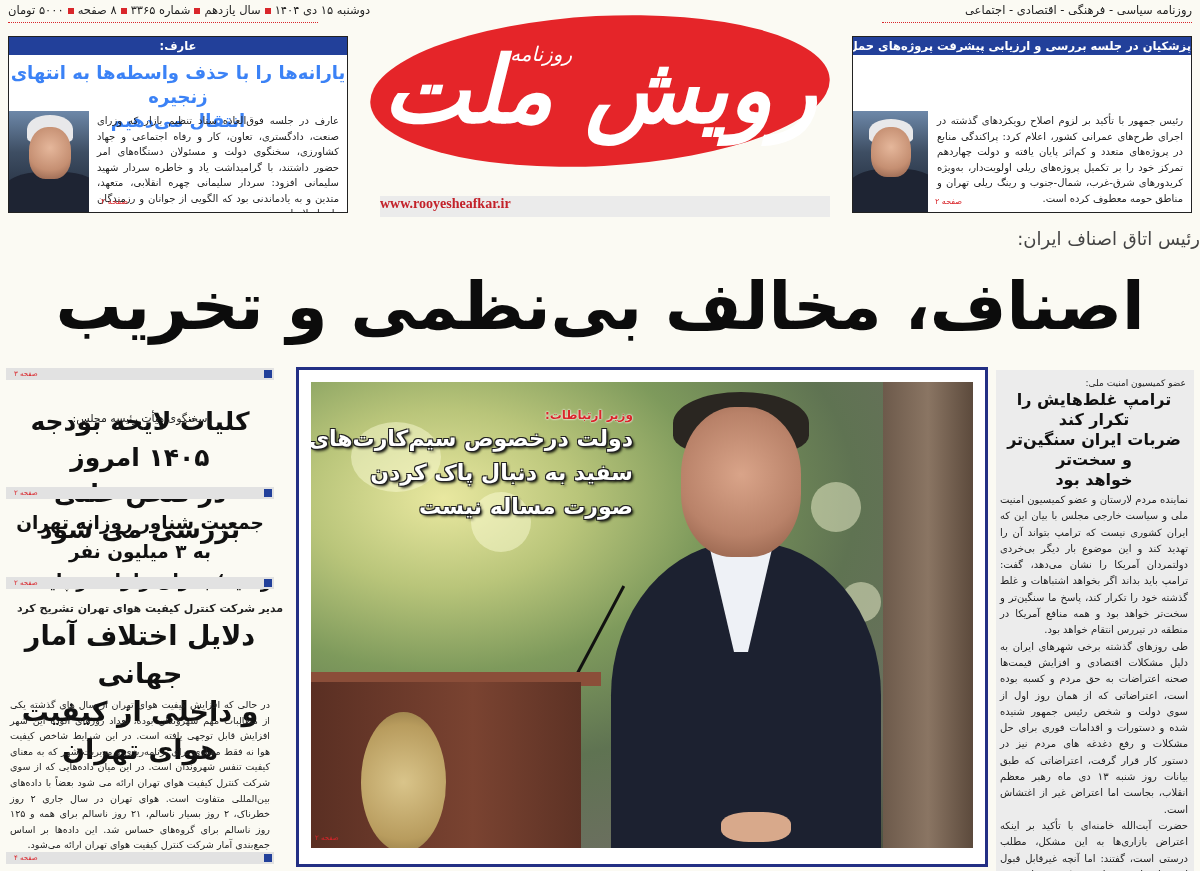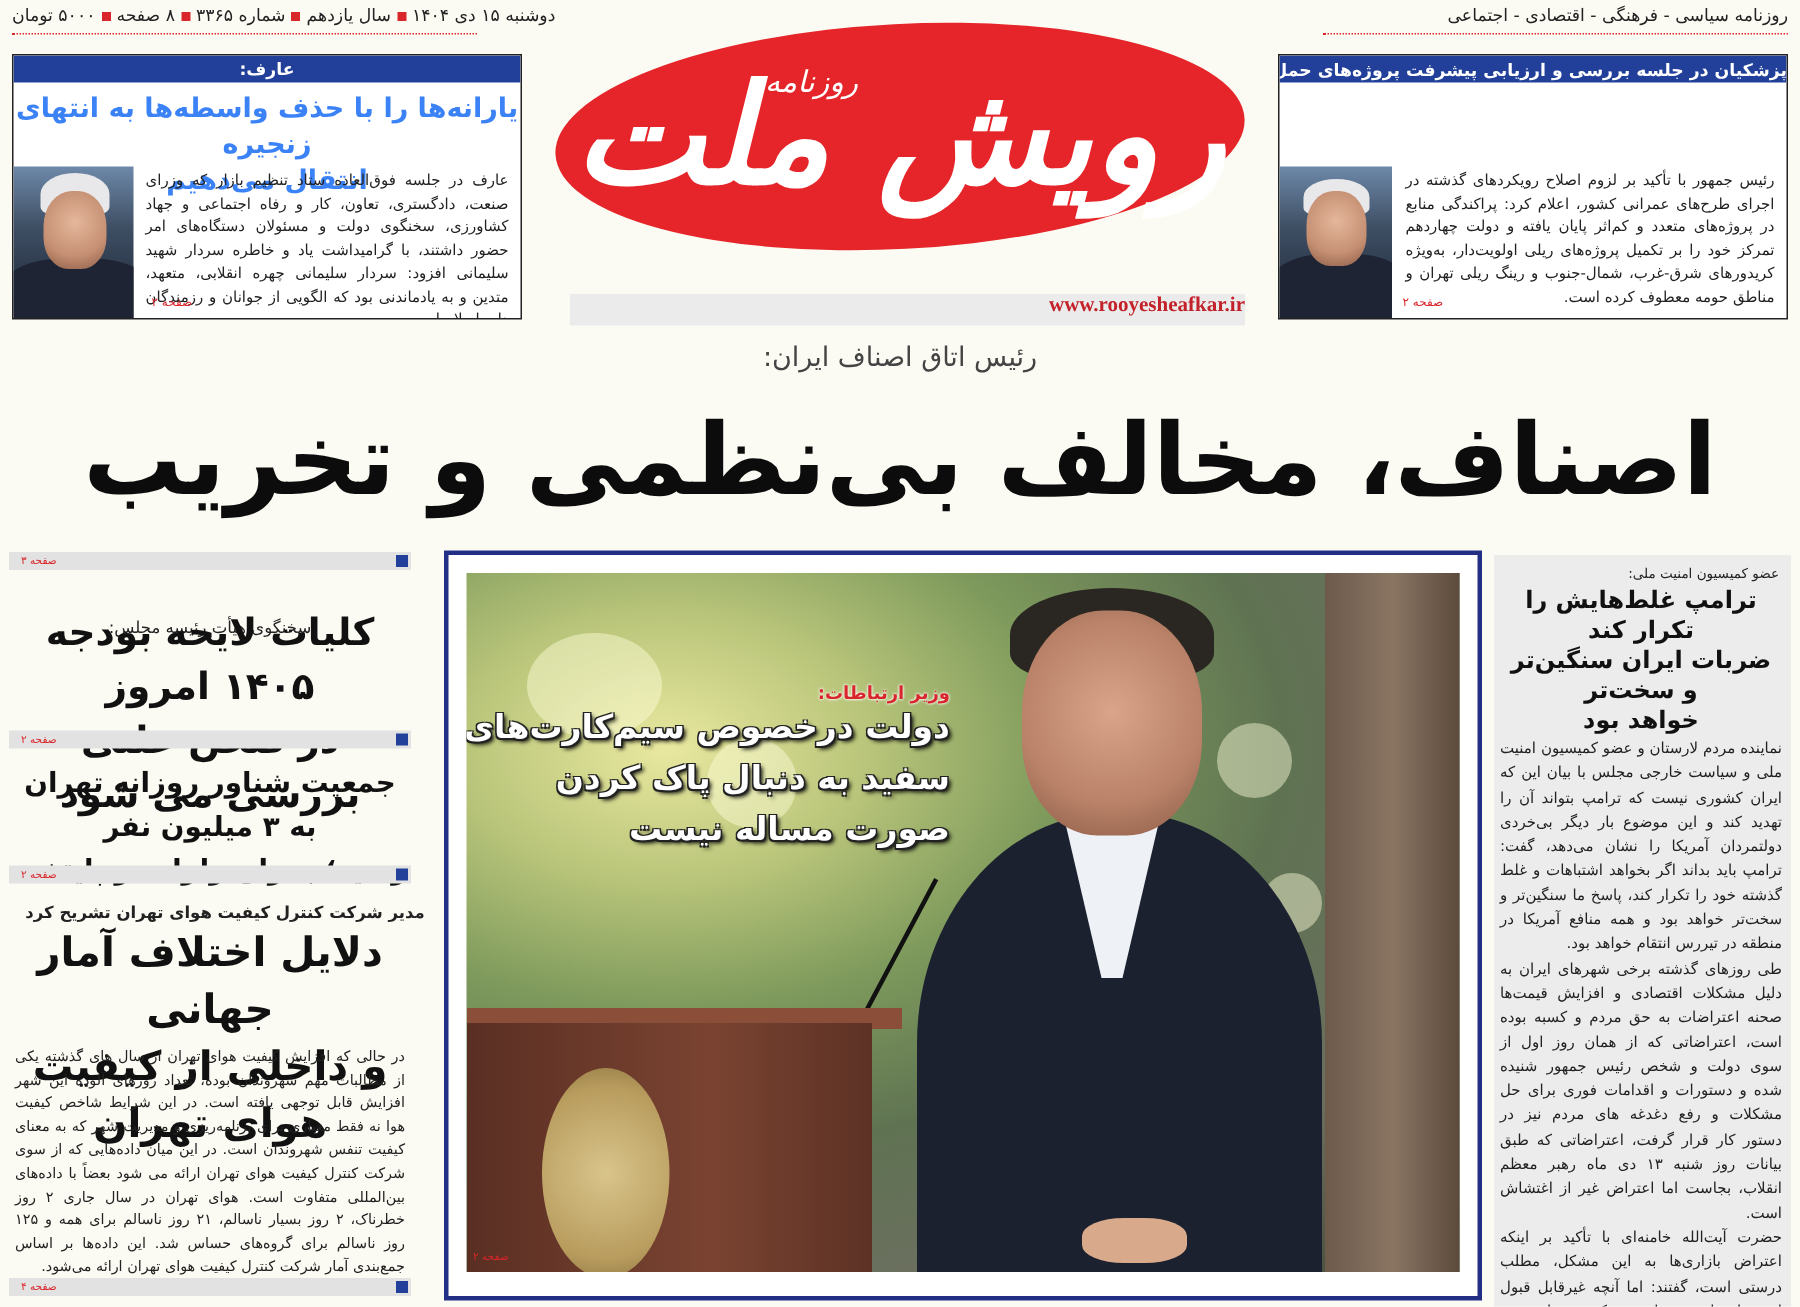--- a/index.html
+++ b/index.html
@@ -24,24 +24,24 @@
   .portrait { background: linear-gradient(180deg, #6d88a9 0%, #3e4e63 40%, #1b2332 100%); position: absolute; bottom: 0; }
   .portrait .face { position: absolute; border-radius: 45% 45% 40% 40%; background: radial-gradient(circle at 50% 40%, #e5b79b 0%, #c58f72 60%, #8a5b47 100%); }
   .portrait .hair { position: absolute; border-radius: 50% 50% 20% 20%; background: #e8e8ea; }
   .portrait .suit { position: absolute; bottom: 0; background: #1e2433; border-radius: 40% 40% 0 0; }
 
   
   .logo-wrap { left: 360px; top: 12px; width: 480px; height: 180px; }
   .logo-ellipse { position: absolute; left: 10px; top: 4px; width: 460px; height: 150px; background: #e52529; border-radius: 50%; transform: rotate(-3deg); }
   .logo-text { position: absolute; left: 0; right: 0; top: 18px; text-align: center; font-family: "DejaVu Serif", serif; font-size: 92px; font-weight: bold; color: #fff; letter-spacing: -4px; line-height: 120px; font-style: italic; }
   .logo-sub { position: absolute; left: 150px; top: 30px; color: #fff; font-size: 20px; font-family: "DejaVu Serif", serif; font-style: italic; }
-  .url-band { left: 380px; top: 196px; width: 450px; height: 21px; background: #ebebeb; text-align: right; font-family: "Liberation Serif", serif; font-weight: bold; color: #c3222a; font-size: 14px; line-height: 16px; direction: ltr; }
+  .url-band { left: 380px; top: 196px; width: 450px; height: 21px; background: #ebebeb; text-align: left; font-family: "Liberation Serif", serif; font-weight: bold; color: #c3222a; font-size: 14px; line-height: 16px; direction: ltr; }
 
   
-  .kicker { top: 228px; left: 0; right: 0; text-align: center; font-size: 18px; color: #444; }
+  .kicker { top: 228px; left: 0; right: 0; font-size: 18px; color: #444; }
   .headline { top: 262px; left: 0; right: 0; text-align: center; font-size: 66px; font-weight: 900; color: #0c0c0c; letter-spacing: -3px; line-height: 90px; }
 
   
   .ref-bar { height: 12px; background: #e2e2e2; position: absolute; left: 6px; width: 268px; }
   .ref-bar .blue { position: absolute; right: 2px; top: 2px; width: 8px; height: 8px; background: #22409a; }
   .ref-bar .lbl { position: absolute; left: 8px; top: 0; font-size: 7px; color: #d9262b; line-height: 12px; }
   .l-kicker { font-size: 11px; color: #222; text-align: center; }
   .l-head { font-weight: 900; color: #111; text-align: center; letter-spacing: -1px; }
 
   
@@ -53,21 +53,21 @@
   .photo .man-suit { position: absolute; left: 300px; top: 160px; width: 270px; height: 320px; background: #1c2130; border-radius: 48% 48% 0 0; }
   .photo .man-shirt { position: absolute; left: 395px; top: 150px; width: 70px; height: 120px; background: #eef1f6; clip-path: polygon(0 0, 100% 0, 60% 100%, 40% 100%); }
   .photo .man-face { position: absolute; left: 370px; top: 25px; width: 120px; height: 150px; background: radial-gradient(circle at 50% 45%, #d9a489 0%, #b98269 60%, #8b5a44 100%); border-radius: 45% 45% 42% 42%; }
   .photo .man-hair { position: absolute; left: 362px; top: 10px; width: 136px; height: 62px; background: #2a2621; border-radius: 50% 50% 30% 30%; }
   .photo .podium { position: absolute; left: 0; top: 300px; width: 270px; height: 180px; background: linear-gradient(90deg, #5a2f23, #7a4331 60%, #5d3225); }
   .photo .podium-top { position: absolute; left: 0; top: 290px; width: 290px; height: 14px; background: #8b4e39; }
   .photo .seal { position: absolute; left: 50px; top: 330px; width: 85px; height: 140px; border-radius: 50%; background: radial-gradient(circle, #d9c48a 0%, #b89c5e 70%, #8d7442 100%); }
   .photo .mic { position: absolute; left: 255px; top: 190px; width: 3px; height: 120px; background: #111; transform: rotate(28deg); transform-origin: bottom; }
   .photo .hand { position: absolute; left: 410px; top: 430px; width: 70px; height: 30px; background: #d8a98b; border-radius: 40%; }
   .ph-text { position: absolute; left: 22px; top: 26px; width: 300px; text-align: right; }
-  .ph-small { color: #d9262b; font-weight: 900; font-size: 12px; text-shadow: 0 0 2px #fff, 0 0 2px #fff; margin-top: 47px; }
+  .ph-small { color: #d9262b; font-weight: 900; font-size: 12px; text-shadow: 0 0 2px #fff, 0 0 2px #fff; }
   .ph-line { color: #fff; font-weight: 900; font-size: 22px; line-height: 34px; letter-spacing: -1px;
              text-shadow: -1px -1px 0 #222, 1px -1px 0 #222, -1px 1px 0 #222, 1px 1px 0 #222, 2px 2px 3px #000; white-space: nowrap; }
   .ph-credit { position: absolute; left: 4px; bottom: 6px; font-size: 7px; color: #d9262b; direction: ltr; }
 
   
   .right-col { left: 996px; top: 370px; width: 198px; height: 636px; background: #ececec; padding: 8px 6px 0 4px; }
   .r-kicker { font-size: 9px; color: #222; text-align: right; padding-right: 2px; }
   .r-head { font-weight: 900; font-size: 16px; line-height: 20px; text-align: center; color: #111; letter-spacing: -0.8px; margin-top: 2px; }
   .r-body { font-size: 10px; line-height: 16.3px; color: #222; text-align: justify; margin-top: 2px; }
   .r-ribbon { position: absolute; right: 0; bottom: 10px; width: 95px; height: 44px; background: rgba(230,120,130,0.55); clip-path: polygon(0 0, 100% 0, 100% 100%, 85% 75%, 0 75%); }

